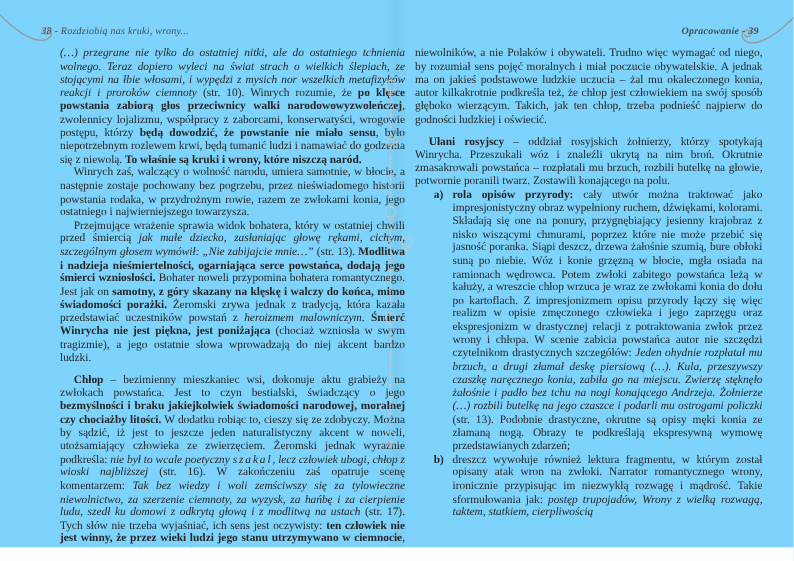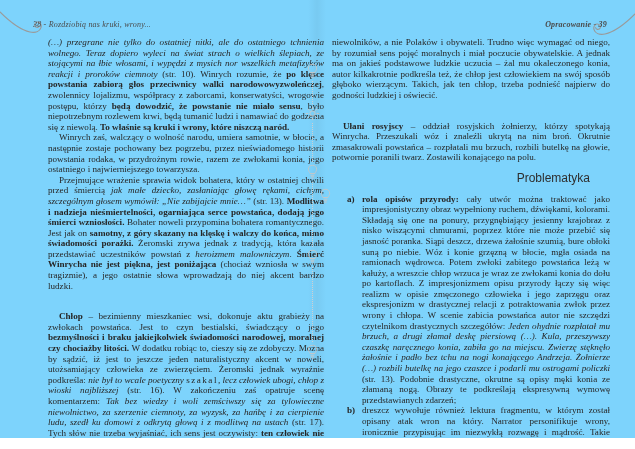--- a/index.html
+++ b/index.html
@@ -19,24 +19,24 @@
     position:absolute;top:20px;
     font-style:italic;font-size:8px;color:#4b4b4b;letter-spacing:0.2px;
   }
   .page-header.left{left:33px;}
   .page-header.right{right:28px;text-align:right;font-weight:bold;}
   .page-body{position:absolute;top:37px;font-size:9.1px;line-height:10.6px;}
   .page-body.left{left:48px;width:276px;}
   .page-body.right{left:332px;width:278px;}
   .para{margin:0;text-align:justify;}
   .para.indent{text-indent:11px;}
-  .para.gap{margin-top:20px;}
+  .para.gap{margin-top:7px;}
   .run-bold{font-weight:bold;}
   .run-italic{font-style:italic;}
-  .run-italic_spaced{letter-spacing:1.5px;}
+  .run-italic_spaced{font-style:italic;letter-spacing:1.5px;}
   .section-heading{
     margin:10px 0 10px 0;
     font-family:"Liberation Sans", sans-serif;
     font-weight:400;font-size:12px;color:#2e2e2e;
     text-align:right;padding-right:20px;
   }
   .subsection-title{
     margin:0 0 1px 15px;
     font-size:9.3px;font-weight:bold;
   }
@@ -72,32 +72,31 @@
     <p class="para"><span class="run-italic">(…) przegrane nie tylko do ostatniej nitki, ale do ostatniego tchnienia wolnego. Teraz dopiero wyleci na świat strach o wielkich ślepiach, ze stojącymi na łbie włosami, i wypędzi z mysich nor wszelkich metafizyków reakcji i proroków ciemnoty </span><span class="run-normal">(str. 10). Winrych rozumie, że </span><span class="run-bold">po klęsce powstania zabiorą głos przeciwnicy walki narodowowyzwoleńczej</span><span class="run-normal">, zwolennicy lojalizmu, współpracy z zaborcami, konserwatyści, wrogowie postępu, którzy </span><span class="run-bold">będą dowodzić, że powstanie nie miało sensu</span><span class="run-normal">, było niepotrzebnym rozlewem krwi, będą tumanić ludzi i namawiać do godzenia się z niewolą. </span><span class="run-bold">To właśnie są kruki i wrony, które niszczą naród.</span></p>
     <p class="para indent"><span class="run-normal">Winrych zaś, walczący o wolność narodu, umiera samotnie, w błocie, a następnie zostaje pochowany bez pogrzebu, przez nieświadomego historii powstania rodaka, w przydrożnym rowie, razem ze zwłokami konia, jego ostatniego i najwierniejszego towarzysza.</span></p>
     <p class="para indent"><span class="run-normal">Przejmujące wrażenie sprawia widok bohatera, który w ostatniej chwili przed śmiercią </span><span class="run-italic">jak małe dziecko, zasłaniając głowę rękami, cichym, szczególnym głosem wymówił: „Nie zabijajcie mnie…” </span><span class="run-normal">(str. 13). </span><span class="run-bold">Modlitwa i nadzieja nieśmiertelności, ogarniająca serce powstańca, dodają jego śmierci wzniosłości.</span><span class="run-normal"> Bohater noweli przypomina bohatera romantycznego. Jest jak on </span><span class="run-bold">samotny, z góry skazany na klęskę i walczy do końca, mimo świadomości porażki.</span><span class="run-normal"> Żeromski zrywa jednak z tradycją, która kazała przedstawiać uczestników powstań z </span><span class="run-italic">heroizmem malowniczym</span><span class="run-normal">. </span><span class="run-bold">Śmierć Winrycha nie jest piękna, jest poniżająca</span><span class="run-normal"> (chociaż wzniosła w swym tragizmie), a jego ostatnie słowa wprowadzają do niej akcent bardzo ludzki.</span></p>
     <p class="para indent gap"><span class="run-bold">Chłop</span><span class="run-normal"> – bezimienny mieszkaniec wsi, dokonuje aktu grabieży na zwłokach powstańca. Jest to czyn bestialski, świadczący o jego </span><span class="run-bold">bezmyślności i braku jakiejkolwiek świadomości narodowej, moralnej czy chociażby litości.</span><span class="run-normal"> W dodatku robiąc to, cieszy się ze zdobyczy. Można by sądzić, iż jest to jeszcze jeden naturalistyczny akcent w noweli, utożsamiający człowieka ze zwierzęciem. Żeromski jednak wyraźnie podkreśla: </span><span class="run-italic">nie był to wcale poetyczny </span><span class="run-italic_spaced">szakal</span><span class="run-italic">, lecz człowiek ubogi, chłop z wioski najbliższej </span><span class="run-normal">(str. 16). W zakończeniu zaś opatruje scenę komentarzem: </span><span class="run-italic">Tak bez wiedzy i woli zemściwszy się za tylowieczne niewolnictwo, za szerzenie ciemnoty, za wyzysk, za hańbę i za cierpienie ludu, szedł ku domowi z odkrytą głową i z modlitwą na ustach </span><span class="run-normal">(str. 17). Tych słów nie trzeba wyjaśniać, ich sens jest oczywisty: </span><span class="run-bold">ten człowiek nie jest winny, że przez wieki ludzi jego stanu utrzymywano w ciemnocie</span><span class="run-normal">, wyzyskiwano, traktowano jak</span></p>
   </div>
 
   <div class="page-body right">
     <p class="para"><span class="run-normal">niewolników, a nie Polaków i obywateli. Trudno więc wymagać od niego, by rozumiał sens pojęć moralnych i miał poczucie obywatelskie. A jednak ma on jakieś podstawowe ludzkie uczucia – żal mu okaleczonego konia, autor kilkakrotnie podkreśla też, że chłop jest człowiekiem na swój sposób głęboko wierzącym. Takich, jak ten chłop, trzeba podnieść najpierw do godności ludzkiej i oświecić.</span></p>
     <p class="para indent gap"><span class="run-bold">Ułani rosyjscy</span><span class="run-normal"> – oddział rosyjskich żołnierzy, którzy spotykają Winrycha. Przeszukali wóz i znaleźli ukrytą na nim broń. Okrutnie zmasakrowali powstańca – rozpłatali mu brzuch, rozbili butelkę na głowie, potwornie poranili twarz. Zostawili konającego na polu.</span></p>
 
-    <h2 class="section-heading">Problematyka</h2>
 
     <div class="subsection">
 
       <div class="list-item">
         <span class="list-marker">a)</span>
         <span class="list-text"><span class="run-bold">rola opisów przyrody:</span><span class="run-normal"> cały utwór można traktować jako impresjonistyczny obraz wypełniony ruchem, dźwiękami, kolorami. Składają się one na ponury, przygnębiający jesienny krajobraz z nisko wiszącymi chmurami, poprzez które nie może przebić się jasność poranka. Siąpi deszcz, drzewa żałośnie szumią, bure obłoki suną po niebie. Wóz i konie grzęzną w błocie, mgła osiada na ramionach wędrowca. Potem zwłoki zabitego powstańca leżą w kałuży, a wreszcie chłop wrzuca je wraz ze zwłokami konia do dołu po kartoflach. Z impresjonizmem opisu przyrody łączy się więc realizm w opisie zmęczonego człowieka i jego zaprzęgu oraz ekspresjonizm w drastycznej relacji z potraktowania zwłok przez wrony i chłopa. W scenie zabicia powstańca autor nie szczędzi czytelnikom drastycznych szczegółów: </span><span class="run-italic">Jeden ohydnie rozpłatał mu brzuch, a drugi złamał deskę piersiową (…). Kula, przeszywszy czaszkę naręcznego konia, zabiła go na miejscu. Zwierzę stęknęło żałośnie i padło bez tchu na nogi konającego Andrzeja. Żołnierze (…) rozbili butelkę na jego czaszce i podarli mu ostrogami policzki </span><span class="run-normal">(str. 13). Podobnie drastyczne, okrutne są opisy męki konia ze złamaną nogą. Obrazy te podkreślają ekspresywną wymowę przedstawianych zdarzeń;</span></span>
       </div>
 
       <div class="list-item">
         <span class="list-marker">b)</span>
-        <span class="list-text"><span class="run-normal">dreszcz wywołuje również lektura fragmentu, w którym został opisany atak wron na który. Narrator personifikuje wrony, ironicznie przypisując im niezwykłą rozwagę i mądrość. Takie sformułowania jak: </span><span class="run-italic">postęp trupojadów, Wrony z wielką rozwagą, taktem, statkiem, cierpliwością</span></span>
+        <span class="list-text"><span class="run-normal">dreszcz wywołuje również lektura fragmentu, w którym został opisany atak wron na zwłoki. Narrator romantycznego wrony, ironicznie przypisując im niezwykłą rozwagę i mądrość. Takie sformułowania jak: </span><span class="run-italic">postęp trupojadów, Wrony z wielką rozwagą, taktem, statkiem, cierpliwością</span></span>
       </div>
     </div>
   </div>
 
   <svg class="margin-icon" style="left:306px;top:63px" width="13" height="17" viewBox="0 0 13 17">
     <path d="M6.5,1.3 a4.1,4.1 0 0 1 4.1,4.1 c0,1.9 -1.3,2.7 -1.7,4.1 l-4.8,0 c-0.4,-1.4 -1.7,-2.2 -1.7,-4.1 a4.1,4.1 0 0 1 4.1,-4.1 z" fill="none" stroke="#c6c6c6" stroke-width="0.9"></path>
     <line x1="4.6" y1="11.2" x2="8.4" y2="11.2" stroke="#c6c6c6" stroke-width="0.9"></line>
     <line x1="4.9" y1="12.8" x2="8.1" y2="12.8" stroke="#c6c6c6" stroke-width="0.9"></line>
     <line x1="5.6" y1="14.3" x2="7.4" y2="14.3" stroke="#c6c6c6" stroke-width="0.9"></line>
   </svg>

